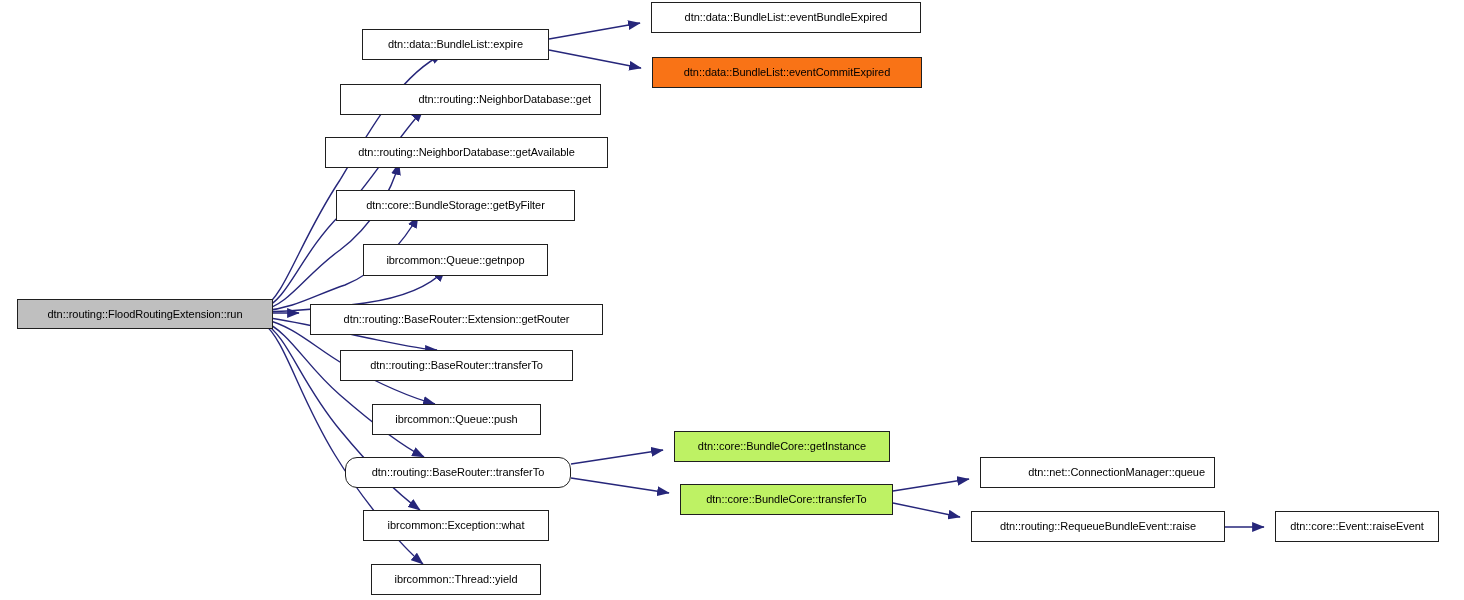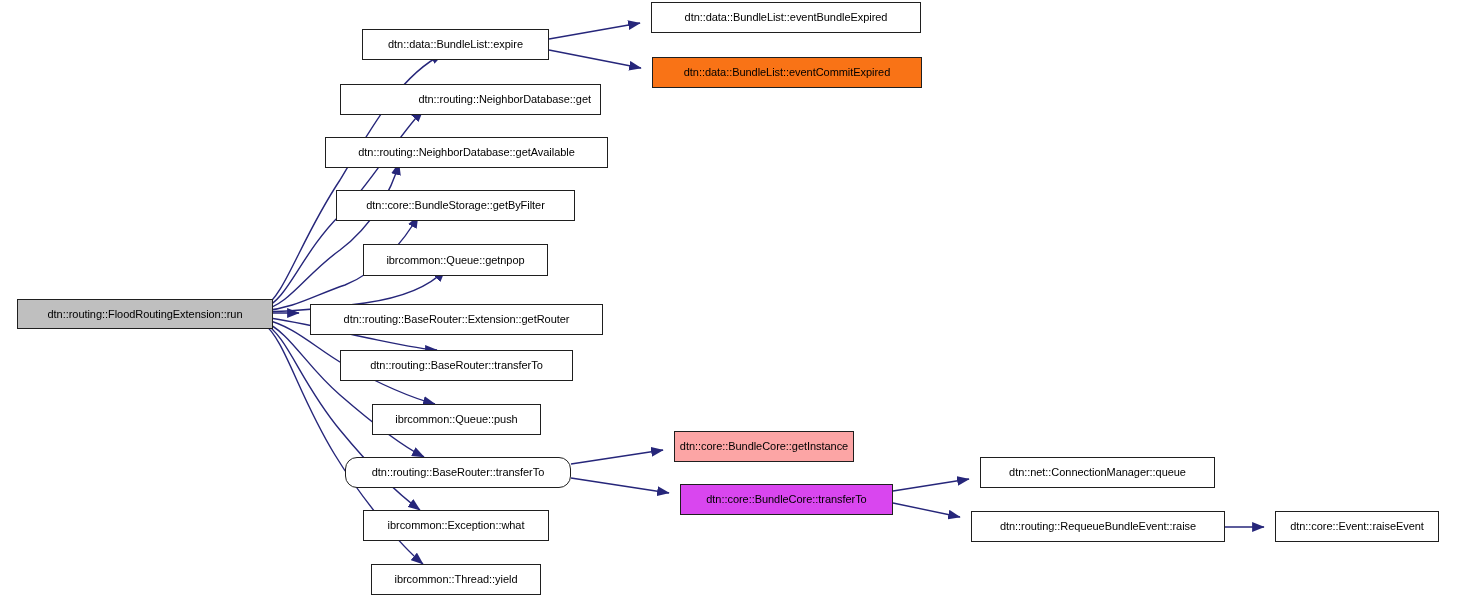--- a/index.html
+++ b/index.html
@@ -118,27 +118,27 @@
       </div>
       <div class="node" style="left: 371px; top: 564px; width: 170px; height: 31px; background: rgb(255, 255, 255); border-color: rgb(31, 31, 31);">
         <span class="node-label">ibrcommon::Thread::yield</span>
       </div>
       <div class="node" style="left: 651px; top: 2px; width: 270px; height: 31px; background: rgb(255, 255, 255); border-color: rgb(31, 31, 31);">
         <span class="node-label">dtn::data::BundleList::eventBundleExpired</span>
       </div>
       <div class="node" style="left: 652px; top: 57px; width: 270px; height: 31px; background: #f97316; border-color: rgb(31, 31, 31);">
         <span class="node-label">dtn::data::BundleList::eventCommitExpired</span>
       </div>
-      <div class="node" style="left: 674px; top: 431px; width: 180px; height: 31px; background: #fca5a5; border-color: rgb(31, 31, 31);">
+      <div class="node" style="left: 674px; top: 431px; width: 216px; height: 31px; background: #bef264; border-color: rgb(31, 31, 31);">
         <span class="node-label">dtn::core::BundleCore::getInstance</span>
       </div>
-      <div class="node" style="left: 680px; top: 484px; width: 213px; height: 31px; background: #d946ef; border-color: rgb(31, 31, 31);">
+      <div class="node" style="left: 680px; top: 484px; width: 213px; height: 31px; background: #bef264; border-color: rgb(31, 31, 31);">
         <span class="node-label">dtn::core::BundleCore::transferTo</span>
       </div>
-      <div class="node" style="left: 980px; top: 457px; width: 235px; height: 31px; background: rgb(255, 255, 255); border-color: rgb(31, 31, 31);">
+      <div class="node" style="left: 980px; top: 457px; width: 235px; height: 31px; background: rgb(255, 255, 255); border-color: rgb(31, 31, 31); justify-content: flex-end;">
         <span class="node-label">dtn::net::ConnectionManager::queue</span>
       </div>
       <div class="node" style="left: 971px; top: 511px; width: 254px; height: 31px; background: rgb(255, 255, 255); border-color: rgb(31, 31, 31);">
         <span class="node-label">dtn::routing::RequeueBundleEvent::raise</span>
       </div>
       <div class="node" style="left: 1275px; top: 511px; width: 164px; height: 31px; background: rgb(255, 255, 255); border-color: rgb(31, 31, 31);">
         <span class="node-label">dtn::core::Event::raiseEvent</span>
       </div>
     </div>
 

